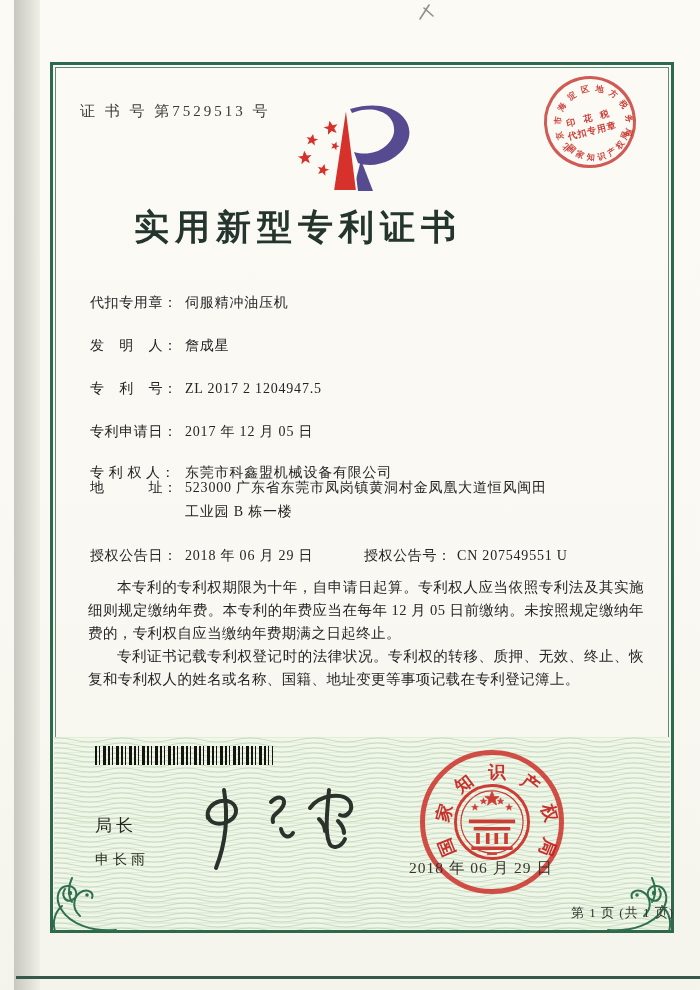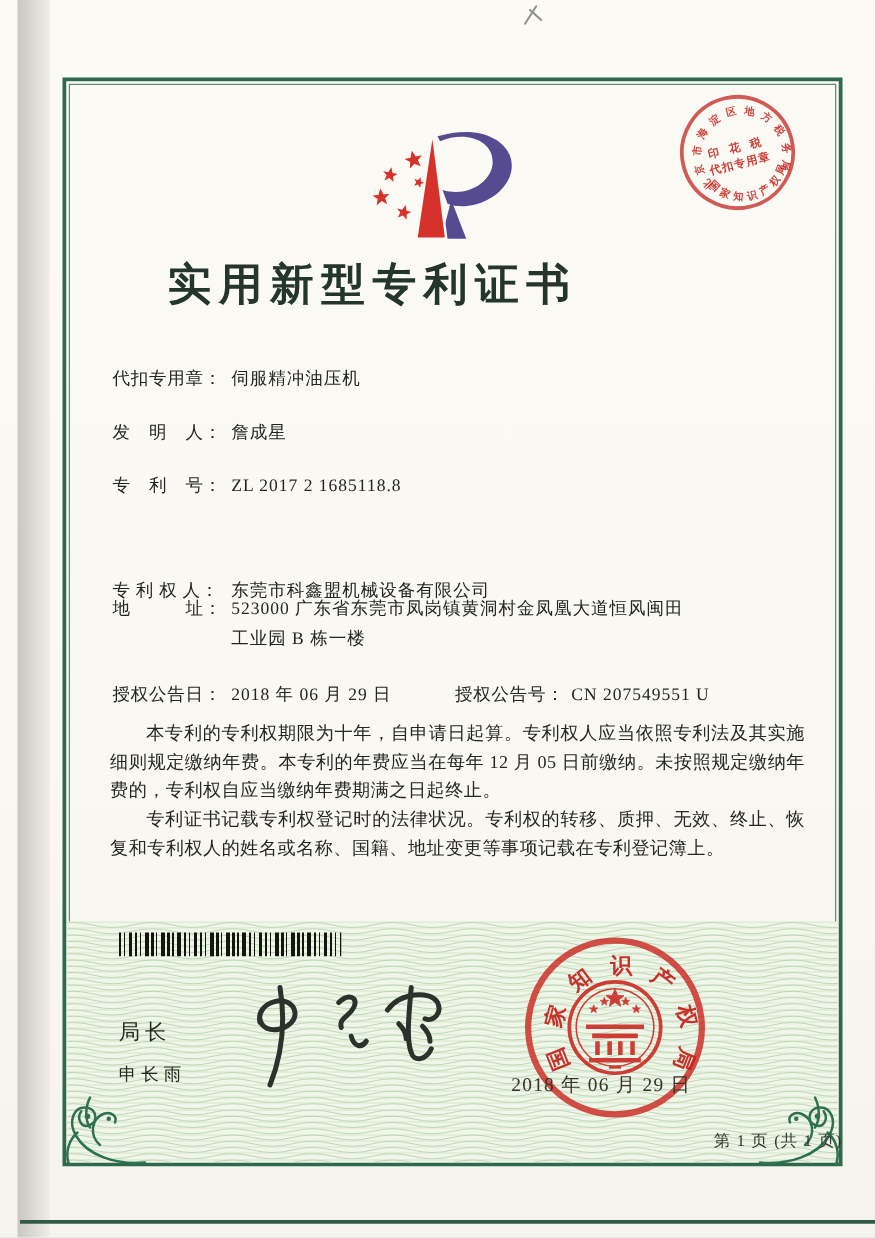--- a/index.html
+++ b/index.html
@@ -70,20 +70,21 @@
   <div class="scan-edge"></div>
 
   <div class="frame">
     <div class="frame-inner"></div>
   </div>
 
   <svg class="pen-mark" width="30" height="20" viewBox="0 0 30 20">
     <path d="M4,17 L13,3 M8,6 L17,14" stroke="#90908a" stroke-width="1.6" fill="none" stroke-linecap="round"></path>
   </svg>
 
+  <div class="cert-no">证 书 号 第7529513 号</div>
 
   <svg class="logo" width="150" height="96" viewBox="0 0 150 96">
     <defs>
       <path id="st" d="M0,-10 L2.9,-3.1 L9.5,-3.1 L4.2,1.2 L5.9,8.1 L0,4 L-5.9,8.1 L-4.2,1.2 L-9.5,-3.1 L-2.9,-3.1 Z"></path>
     </defs>
     <g>
       <path d="M74,9 C118,-4 143,22 130,45 C121,61 98,69 82,63 L78,52 C98,58 116,46 118,32 C120,13 98,4 76,13 Z" fill="#564a90"></path>
       <path d="M85,60 L97,91 L77,91 Z" fill="#564a90"></path>
     </g>
     <path d="M70,4 L57,91 L81,91 Z" fill="#d6312b" stroke="#fbfaf5" stroke-width="2"></path>
@@ -98,21 +99,24 @@
 
   <h1 class="title">实用新型专利证书</h1>
 
   <div class="row" style="top:294px">
     <span class="lbl">代扣专用章：</span><span class="val">伺服精冲油压机</span>
   </div>
   <div class="row" style="top:337px">
     <span class="lbl">发　明　人：</span><span class="val">詹成星</span>
   </div>
   <div class="row" style="top:380px">
-    <span class="lbl">专　利　号：</span><span class="val">ZL 2017 2 1685118.8</span>
+    <span class="lbl">专　利　号：</span><span class="val">ZL 2017 2 1204947.5</span>
+  </div>
+  <div class="row" style="top:423px">
+    <span class="lbl">专利申请日：</span><span class="val">2017 年 12 月 05 日</span>
   </div>
   <div class="row" style="top:464px">
     <span class="lbl">专 利 权 人：</span><span class="val">东莞市科鑫盟机械设备有限公司</span>
   </div>
   <div class="row two-line" style="top:476px">
     <span class="lbl">地　　　址：</span><span class="val">523000 广东省东莞市凤岗镇黄洞村金凤凰大道恒风闽田</span>
     <br>
     <span class="addr-l2">工业园 B 栋一楼</span>
   </div>
   <div class="row" style="top:547px">

